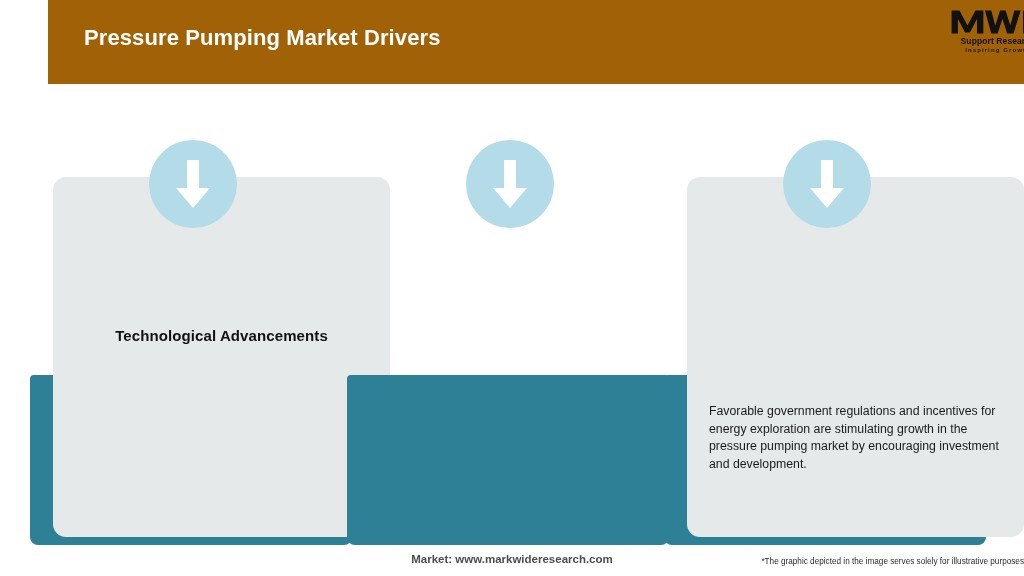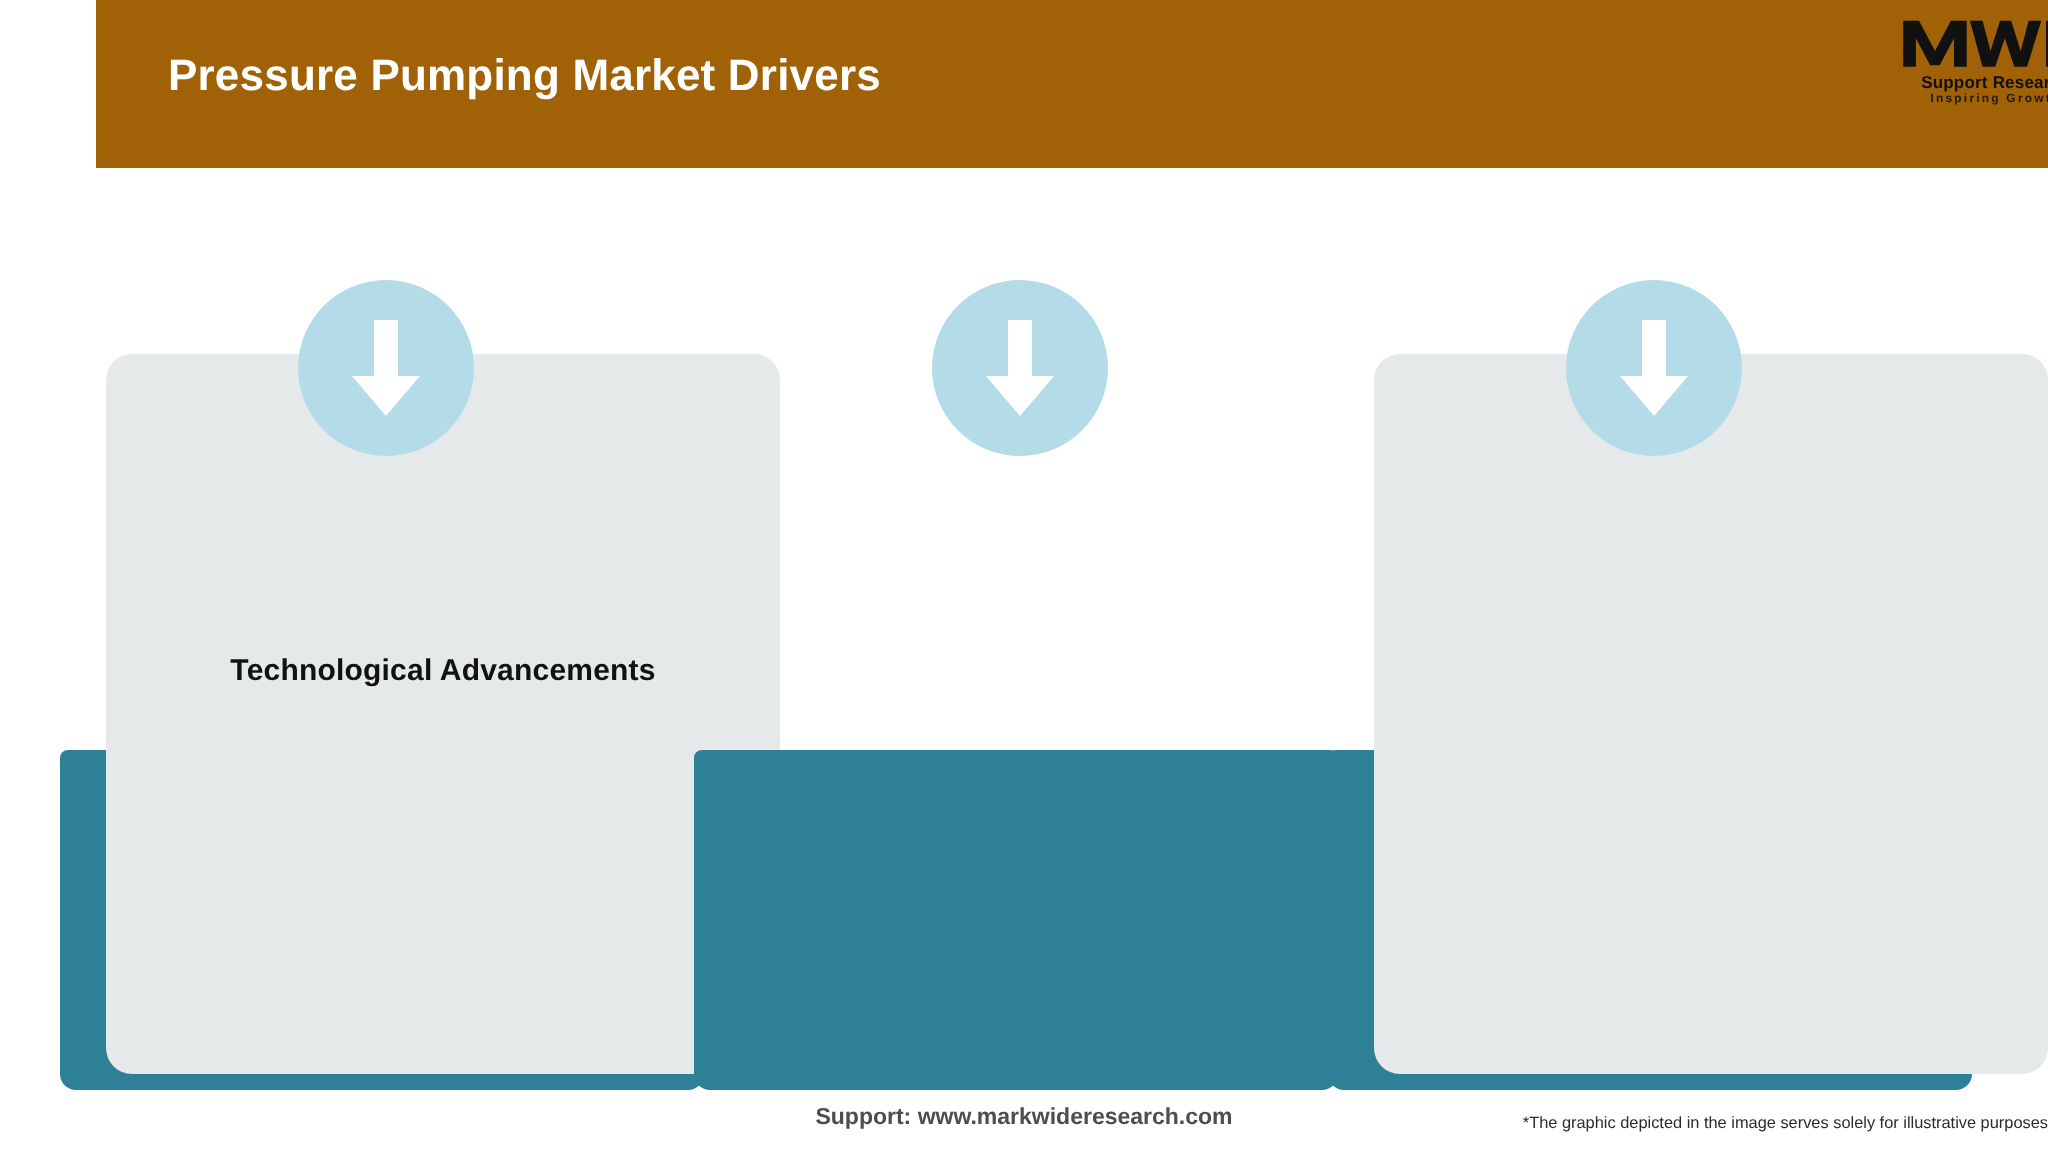--- a/index.html
+++ b/index.html
@@ -211,24 +211,25 @@
     <div class="icon-circle">
       <svg width="40" height="52" viewBox="0 0 40 52">
         <path d="M14 2 L26 2 L26 30 L37 30 L20 50 L3 30 L14 30 Z" fill="#ffffff"></path>
       </svg>
     </div>
   </div>
 
   <div class="card-group g2">
     <div class="bracket"></div>
     <div class="card">
+      <div class="card-body">Favorable government regulations and incentives for energy exploration are stimulating growth in the pressure pumping market by encouraging investment and development.</div>
     </div>
     <div class="icon-circle">
       <svg width="40" height="52" viewBox="0 0 40 52">
         <path d="M14 2 L26 2 L26 30 L37 30 L20 50 L3 30 L14 30 Z" fill="#ffffff"></path>
       </svg>
     </div>
   </div>
 
 </div>
 
-<div class="footer-source">Support: www.markwideresearch.com</div>
+<div class="footer-source">Market: www.markwideresearch.com</div>
 <div class="footer-disclaimer">*The graphic depicted in the image serves solely for illustrative purposes</div>
 
 </body></html>

